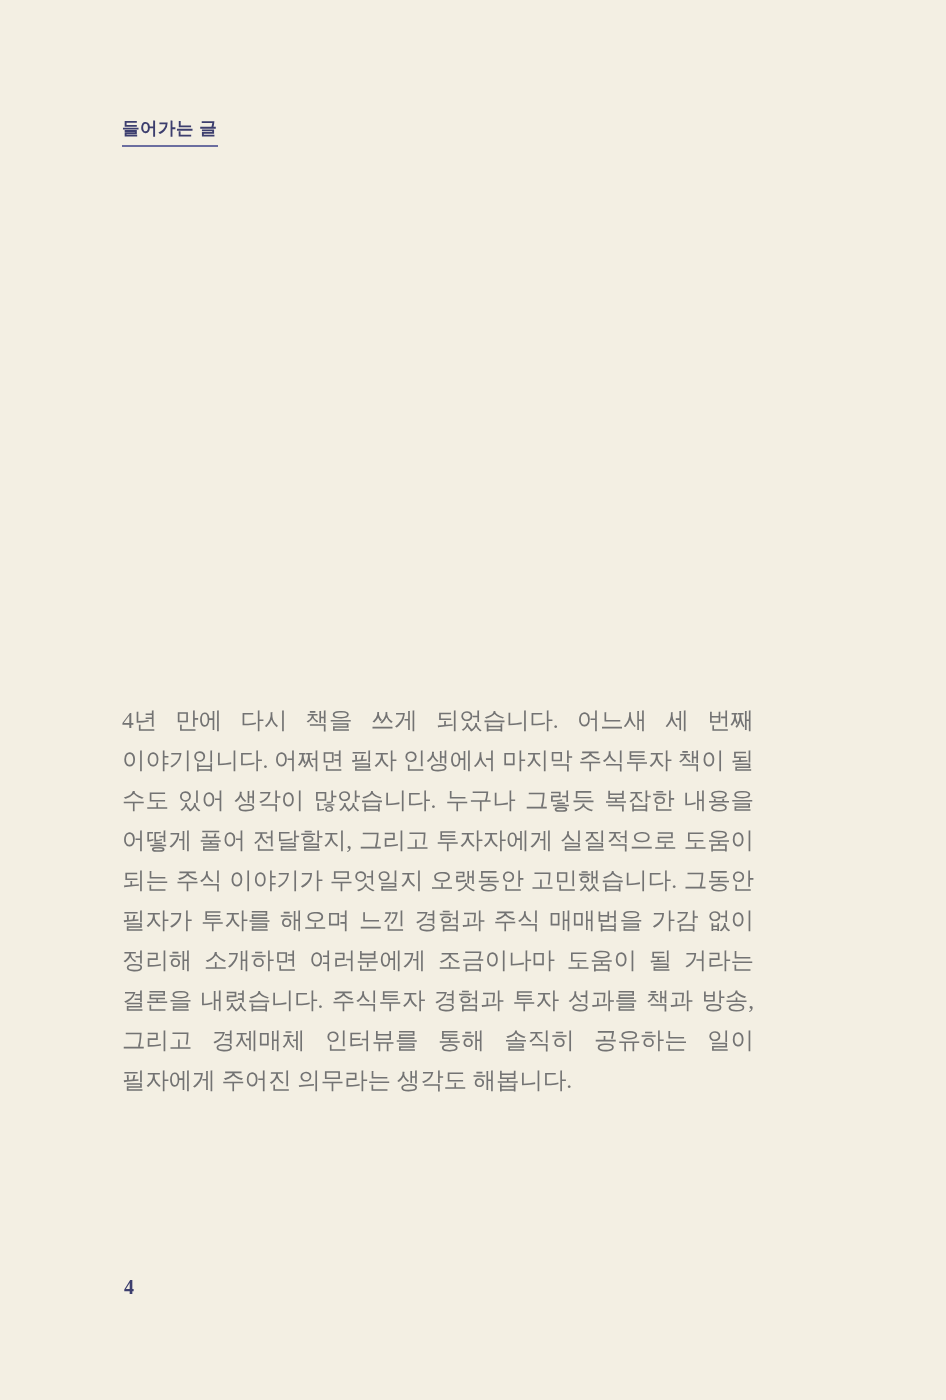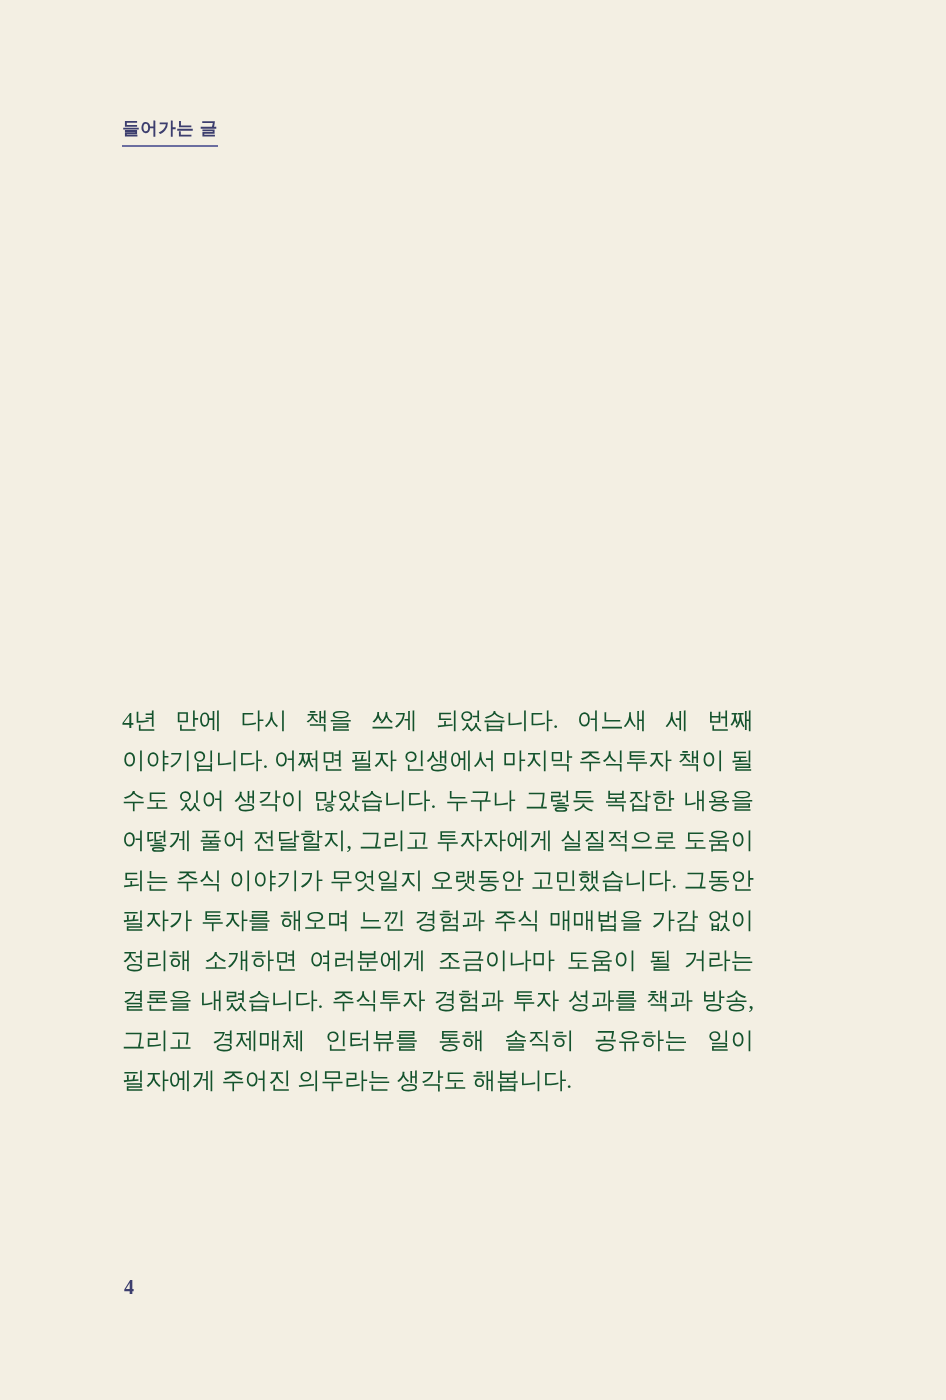--- a/index.html
+++ b/index.html
@@ -19,21 +19,20 @@
     position: relative;
     width: 946px;
     height: 1400px;
     box-sizing: border-box;
   }
   
   .section-label-wrap {
     position: absolute;
     left: 122px;
     top: 118px;
-    text-align: center;
   }
   .section-label {
     font-family: "Liberation Sans", "DejaVu Sans", sans-serif;
     font-weight: bold;
     font-size: 17.5px;
     letter-spacing: 0.5px;
     color: #3c3e6e;
     line-height: 1.2;
     white-space: nowrap;
   }
@@ -47,21 +46,21 @@
   .body-block {
     position: absolute;
     left: 122px;
     top: 700px;
     width: 632px;
   }
   .body-block p {
     margin: 0;
     font-size: 23.5px;
     line-height: 40px;
-    color: #14532d;
+    color: #737373;
     text-align: justify;
     text-justify: inter-character;
     word-break: keep-all;
     letter-spacing: -0.1px;
   }
   
   .folio {
     position: absolute;
     left: 124px;
     top: 1276px;

